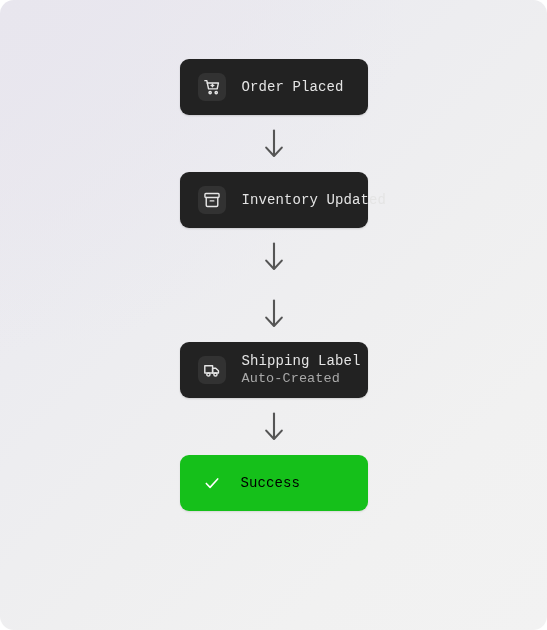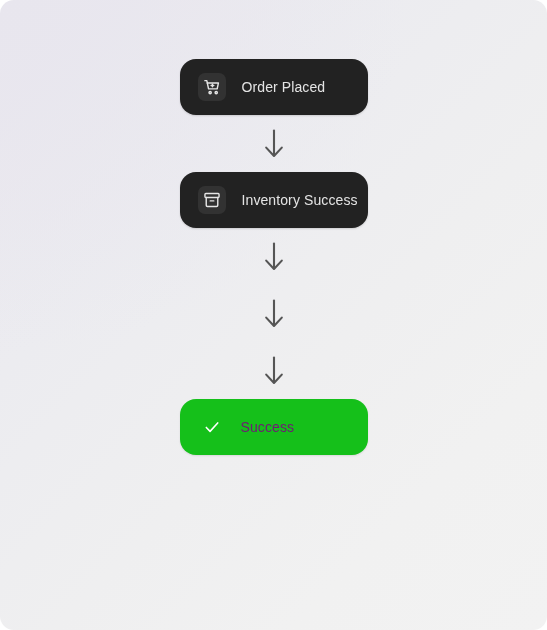--- a/index.html
+++ b/index.html
@@ -36,27 +36,28 @@
     flex-direction: column;
     align-items: center;
     justify-content: flex-start;
     padding-top: 59px;
     box-sizing: border-box;
   }
 
   .step-card {
     width: 188px;
     height: 56px;
-    border-radius: 16px;
+    border-radius: 9px;
     display: flex;
     align-items: center;
     box-sizing: border-box;
     padding-left: 18px;
     background: #222222;
     box-shadow: 0 1px 2px rgba(0,0,0,0.14);
+    font-family: Liberation Mono, monospace;
   }
   .step-card.dark {
     background: #222222;
   }
   .step-card.success {
     background: #15c01a;
     box-shadow: 0 1px 2px rgba(0,0,0,0.10);
   }
 
   .icon-chip {
@@ -89,21 +90,21 @@
     margin-left: 15px;
   }
 
   .label-primary {
     font-size: 14px;
     color: #e4e4e4;
     letter-spacing: 0.1px;
     white-space: nowrap;
   }
   .step-card.success .label-primary {
-    color: #701a75;
+    color: #000000;
   }
   .label-secondary {
     font-size: 13.5px;
     color: #a9a9a9;
     letter-spacing: 0.1px;
     white-space: nowrap;
     margin-top: 1px;
   }
 
   .arrow {
@@ -148,39 +149,53 @@
 
     <div class="step-card dark">
       <span class="icon-chip">
         <svg width="18" height="18" viewBox="0 0 24 24" fill="none" stroke="#e6e6e6" stroke-width="1.9" stroke-linecap="round" stroke-linejoin="round">
           <rect x="2.6" y="3.4" width="18.8" height="5.2" rx="1.2"></rect>
           <path d="M4.3 8.6v10.4a1.6 1.6 0 0 0 1.6 1.6h12.2a1.6 1.6 0 0 0 1.6-1.6V8.6"></path>
           <path d="M9.6 13.2h4.8"></path>
         </svg>
       </span>
       <span class="labels">
-        <span class="label-primary">Inventory Success</span>
-      </span>
-    </div>
-
-    <div class="arrow">
-      <svg width="24" height="30" viewBox="0 0 24 30" fill="none" stroke="#555555" stroke-width="2.1" stroke-linecap="round" stroke-linejoin="round">
-        <path d="M12 1.5V26"></path>
-        <path d="M4.2 18.6L12 27 19.8 18.6"></path>
-      </svg>
-    </div>
-
-
-    <div class="arrow">
-      <svg width="24" height="30" viewBox="0 0 24 30" fill="none" stroke="#555555" stroke-width="2.1" stroke-linecap="round" stroke-linejoin="round">
-        <path d="M12 1.5V26"></path>
-        <path d="M4.2 18.6L12 27 19.8 18.6"></path>
-      </svg>
-    </div>
-
+        <span class="label-primary">Inventory Updated</span>
+      </span>
+    </div>
+
+    <div class="arrow">
+      <svg width="24" height="30" viewBox="0 0 24 30" fill="none" stroke="#555555" stroke-width="2.1" stroke-linecap="round" stroke-linejoin="round">
+        <path d="M12 1.5V26"></path>
+        <path d="M4.2 18.6L12 27 19.8 18.6"></path>
+      </svg>
+    </div>
+
+
+    <div class="arrow">
+      <svg width="24" height="30" viewBox="0 0 24 30" fill="none" stroke="#555555" stroke-width="2.1" stroke-linecap="round" stroke-linejoin="round">
+        <path d="M12 1.5V26"></path>
+        <path d="M4.2 18.6L12 27 19.8 18.6"></path>
+      </svg>
+    </div>
+
+    <div class="step-card dark">
+      <span class="icon-chip">
+        <svg width="18" height="18" viewBox="0 0 24 24" fill="none" stroke="#e6e6e6" stroke-width="1.9" stroke-linecap="round" stroke-linejoin="round">
+          <path d="M2.4 6.4h10.4v9.6H2.4z"></path>
+          <path d="M12.8 9.6h4.2l3.6 3.4v3h-7.8z"></path>
+          <circle cx="7.2" cy="18" r="2.1"></circle>
+          <circle cx="16.6" cy="18" r="2.1"></circle>
+        </svg>
+      </span>
+      <span class="labels">
+        <span class="label-primary">Shipping Label</span>
+        <span class="label-secondary">Auto-Created</span>
+      </span>
+    </div>
 
     <div class="arrow">
       <svg width="24" height="30" viewBox="0 0 24 30" fill="none" stroke="#555555" stroke-width="2.1" stroke-linecap="round" stroke-linejoin="round">
         <path d="M12 1.5V26"></path>
         <path d="M4.2 18.6L12 27 19.8 18.6"></path>
       </svg>
     </div>
 
     <div class="step-card success">
       <span class="icon-chip">

